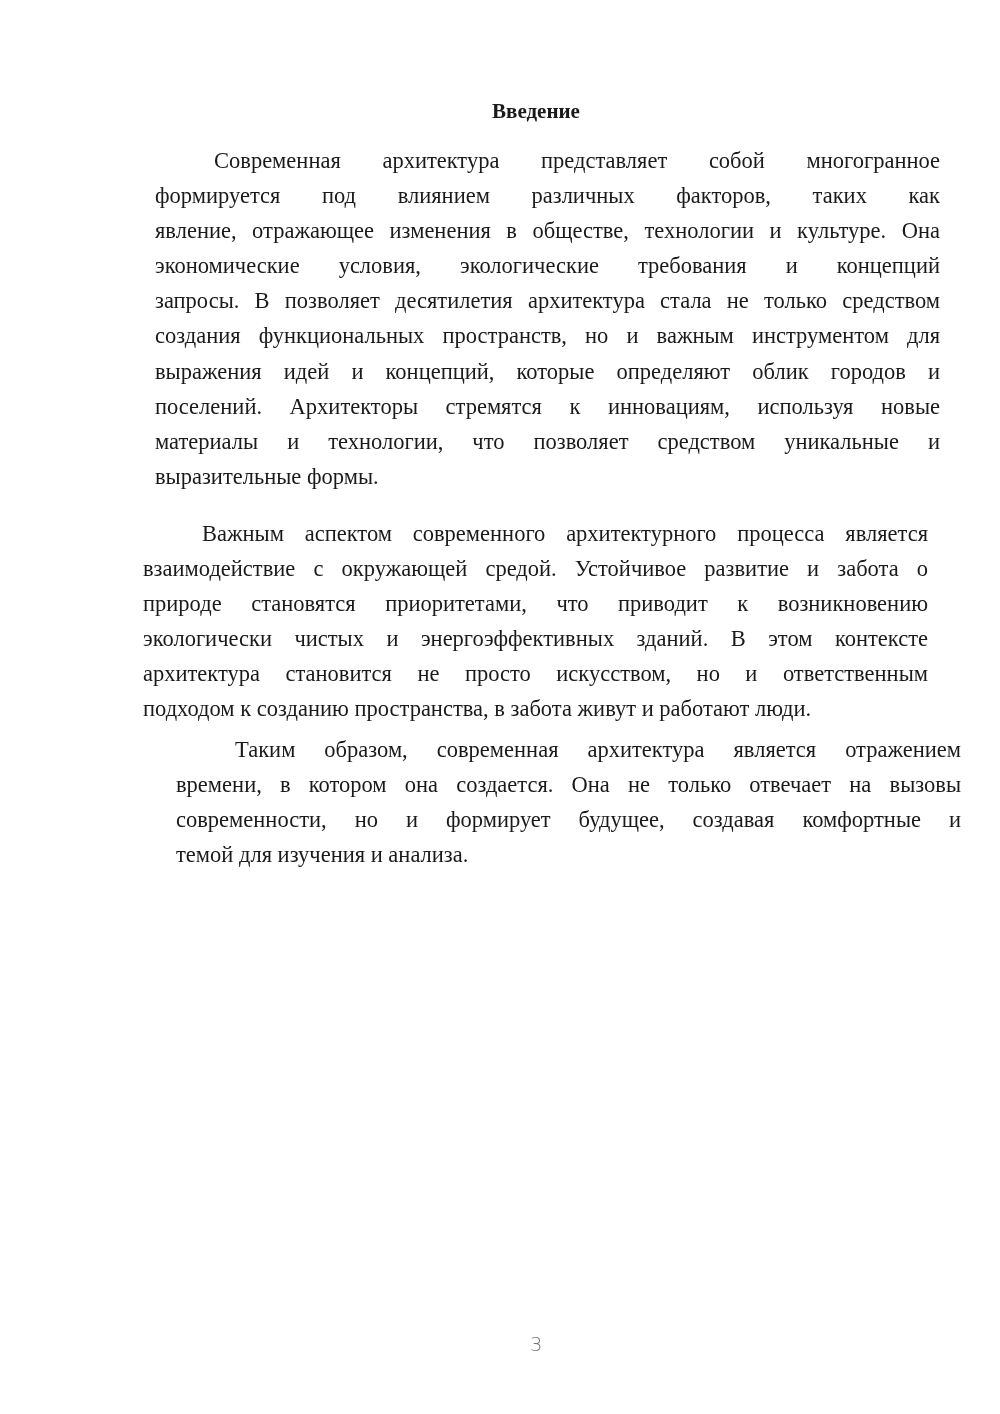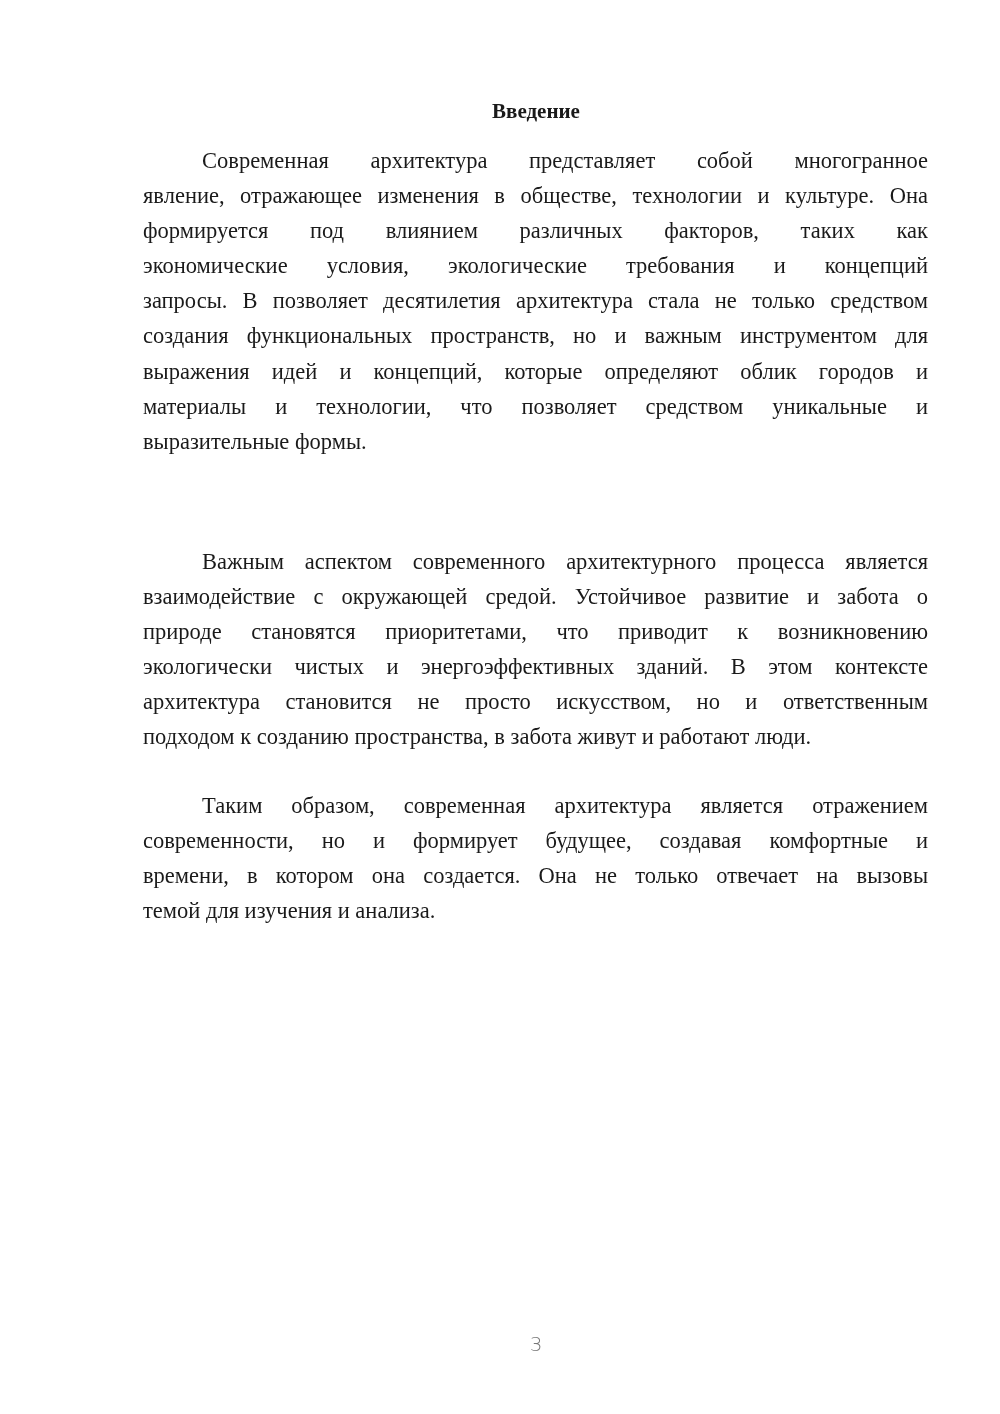--- a/index.html
+++ b/index.html
@@ -17,42 +17,43 @@
   .line.indent .t { width: calc(100% - 0px); }
   .pagenum { position: absolute; top: 1332px; left: 0; width: 1072px; text-align: center;
              font-size: 20px; color: #777777; font-family: "DejaVu Sans", sans-serif; font-weight: 300; }
 </style>
 </head>
 <body>
 
 <div>
   <div class="title">Введение</div>
 
-  <div class="para" style="top:143px;">
+  <div class="para" style="top:143px;margin-left:12px;">
     <span class="line indent"><span class="t">Современная архитектура представляет собой многогранное</span></span>
+    <span class="line"><span class="t">формируется под влиянием различных факторов, таких как</span></span>
     <span class="line"><span class="t">явление, отражающее изменения в обществе, технологии и культуре. Она</span></span>
-    <span class="line"><span class="t">формируется под влиянием различных факторов, таких как</span></span>
     <span class="line"><span class="t">экономические условия, экологические требования и концепций</span></span>
     <span class="line"><span class="t">запросы. В позволяет десятилетия архитектура стала не только средством</span></span>
     <span class="line"><span class="t">создания функциональных пространств, но и важным инструментом для</span></span>
     <span class="line"><span class="t">выражения идей и концепций, которые определяют облик городов и</span></span>
+    <span class="line"><span class="t">поселений. Архитекторы стремятся к инновациям, используя новые</span></span>
     <span class="line"><span class="t">материалы и технологии, что позволяет средством уникальные и</span></span>
     <span class="line last"><span class="t">выразительные формы.</span></span>
   </div>
 
-  <div class="para" style="top:544px;">
+  <div class="para" style="top:516px;">
     <span class="line indent"><span class="t">Важным аспектом современного архитектурного процесса является</span></span>
     <span class="line"><span class="t">взаимодействие с окружающей средой. Устойчивое развитие и забота о</span></span>
     <span class="line"><span class="t">природе становятся приоритетами, что приводит к возникновению</span></span>
     <span class="line"><span class="t">экологически чистых и энергоэффективных зданий. В этом контексте</span></span>
     <span class="line"><span class="t">архитектура становится не просто искусством, но и ответственным</span></span>
     <span class="line last"><span class="t">подходом к созданию пространства, в забота живут и работают люди.</span></span>
   </div>
 
-  <div class="para" style="top:788px;">
+  <div class="para" style="top:732px;margin-left:33px;">
     <span class="line indent"><span class="t">Таким образом, современная архитектура является отражением</span></span>
+    <span class="line"><span class="t">времени, в котором она создается. Она не только отвечает на вызовы</span></span>
     <span class="line"><span class="t">современности, но и формирует будущее, создавая комфортные и</span></span>
-    <span class="line"><span class="t">времени, в котором она создается. Она не только отвечает на вызовы</span></span>
     <span class="line last"><span class="t">темой для изучения и анализа.</span></span>
   </div>
 
   <div class="pagenum">3</div>
 </div>
 
 </body></html>

